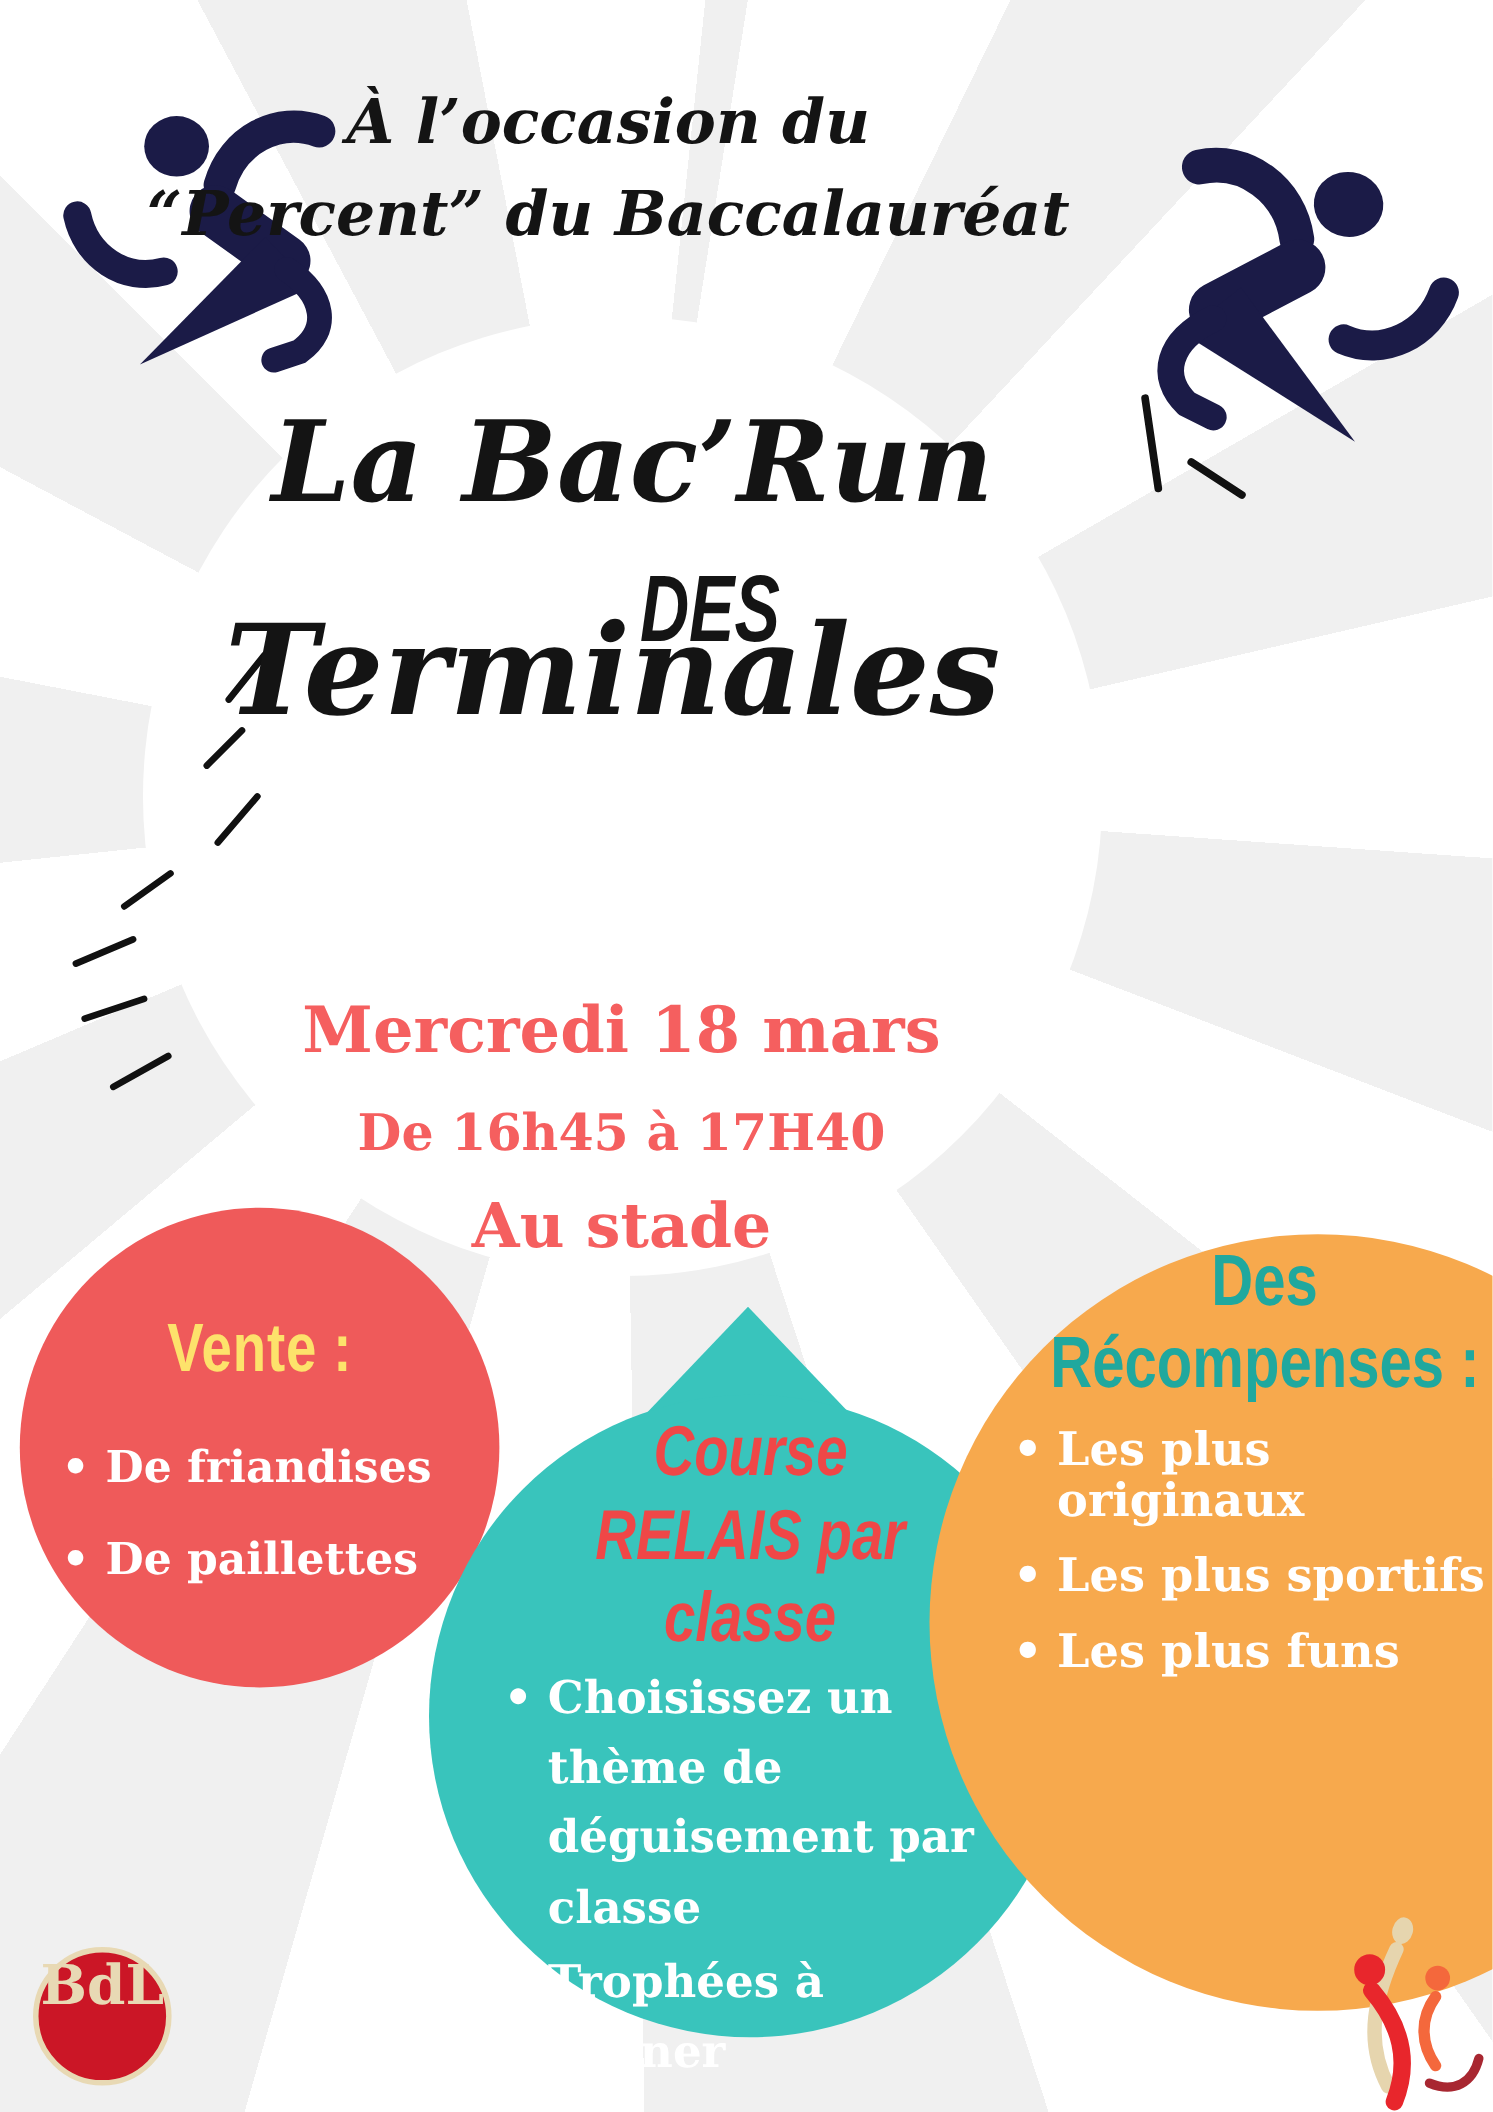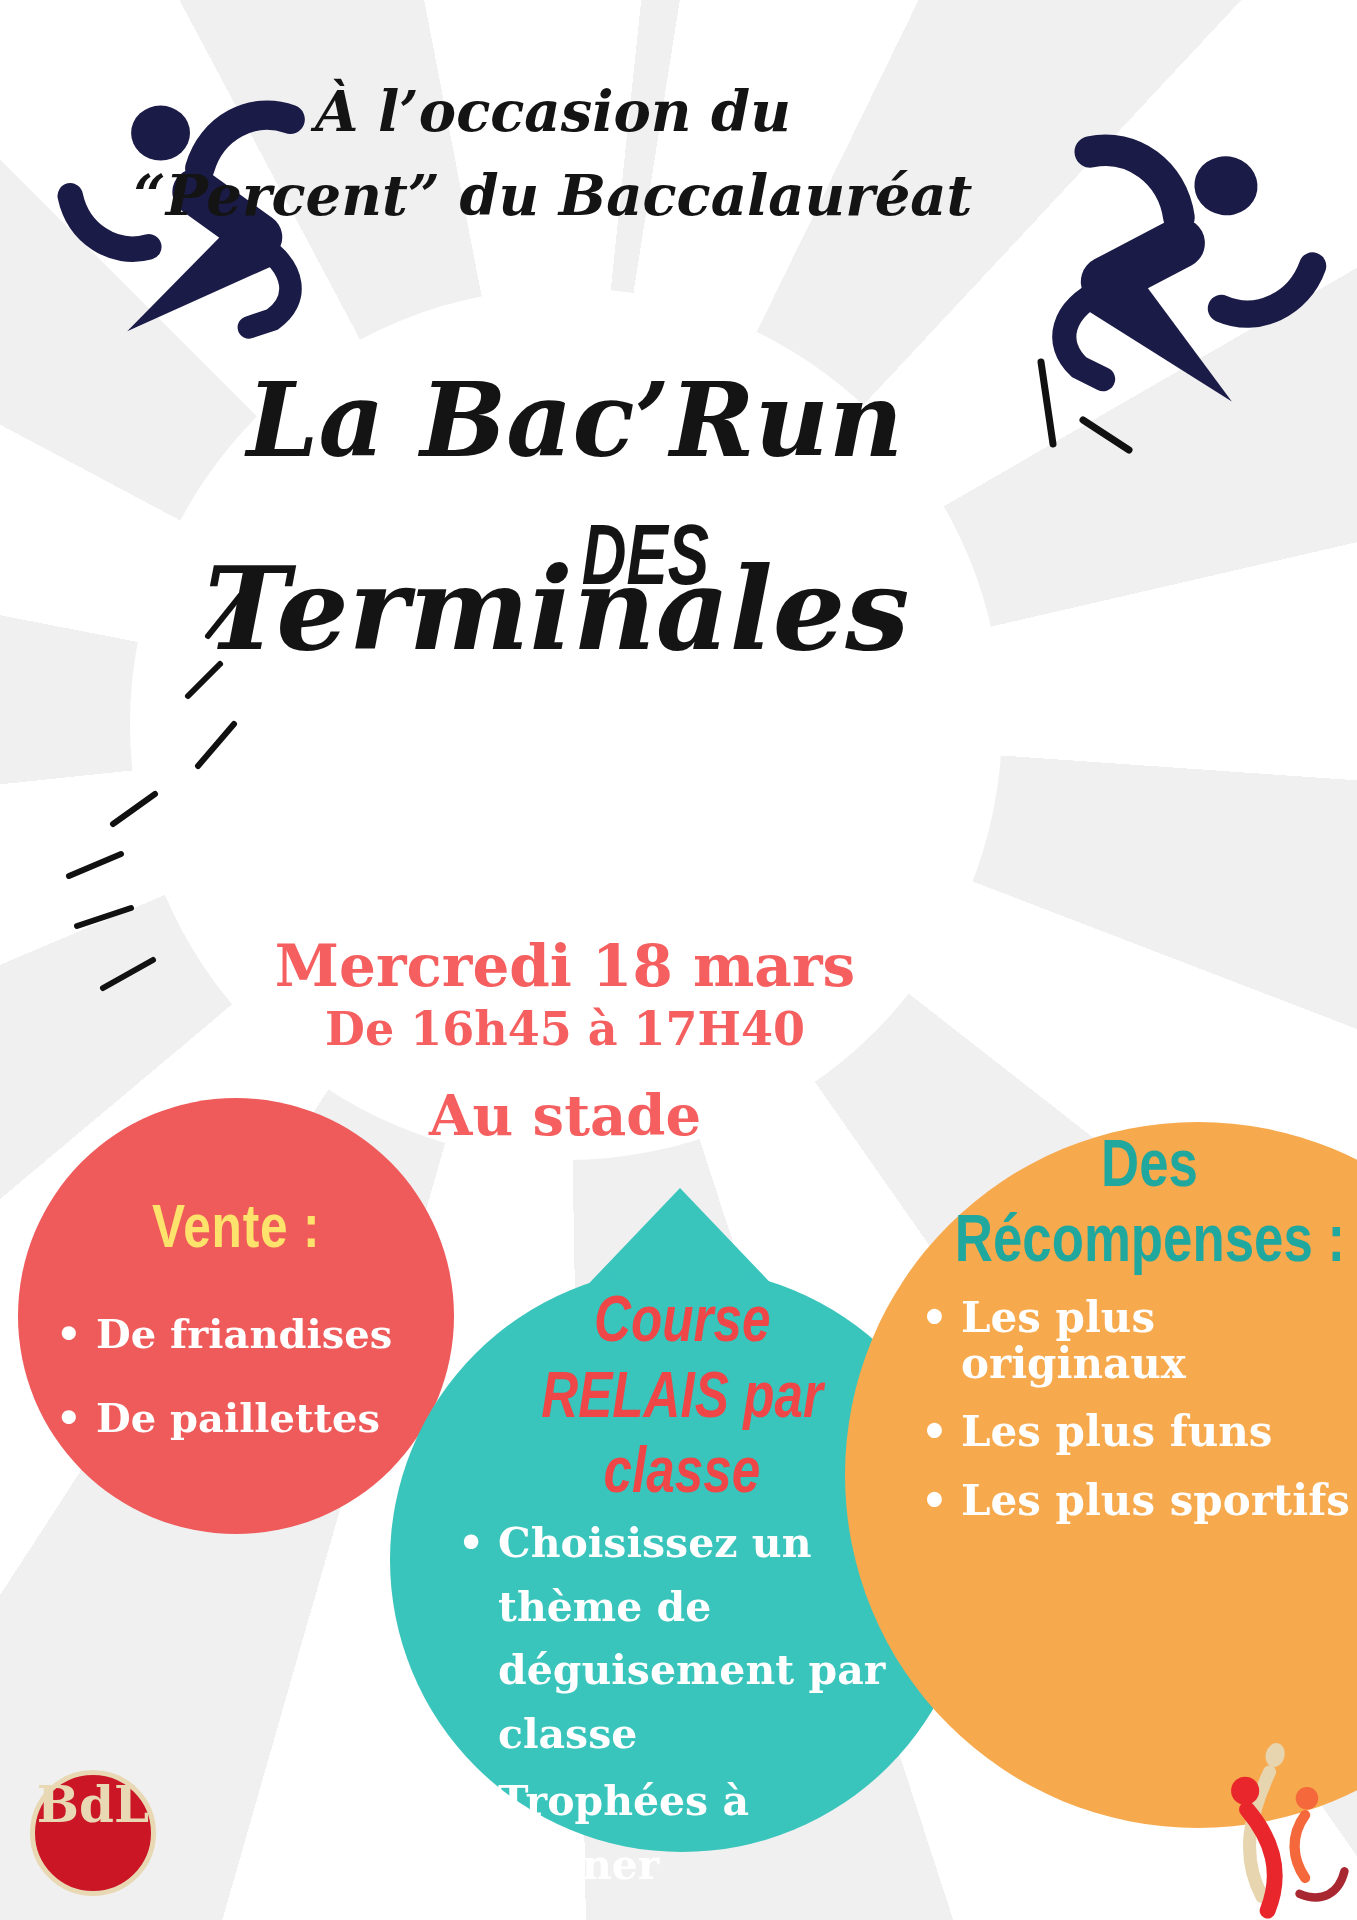--- a/index.html
+++ b/index.html
@@ -31,21 +31,21 @@
   .hdr2{left:73px;top:162px;width:960px;font-size:56px;}
   .t-main{left:95px;top:360px;width:960px;font-size:102px;}
   .t-sub{left:77px;top:542px;width:960px;font-size:114px;}
 
   .cond{display:inline-block;transform:scaleX(0.8);transform-origin:50% 50%;
     font-family:"Liberation Sans", sans-serif;font-weight:bold;}
   .t-des-wrap{left:520px;top:505px;width:250px;text-align:center;}
   .t-des{font-size:86px;font-style:italic;color:#141414;transform:scaleX(0.72);}
 
   .event{width:960px;left:85px;text-align:center;font-weight:bold;color:#f55f5f;}
-  .ev-date{top:932px;font-size:58px;}
+  .ev-date{top:902px;font-size:58px;}
   .ev-time{top:1002px;font-size:46px;}
   .ev-place{top:1082px;font-size:56px;}
 
   .bubble-title{text-align:center;}
   .vente-title-wrap{left:18px;top:1190px;width:436px;}
   .vente-title{font-size:62px;color:#fde26b;letter-spacing:1px;}
   .course-title-wrap{left:482px;top:1282px;width:400px;line-height:1.18;font-style:italic;}
   .course-title{font-size:64px;color:#ef4747;}
   .rec-title-wrap{left:900px;top:1126px;width:500px;line-height:1.13;}
   .rec-title{font-size:66px;color:#20a89e;}
@@ -157,22 +157,22 @@
     <li>Choisissez un thème de déguisement par classe</li>
     <li>Trophées à gagner</li>
   </ul>
 
   <div class="abs bubble-title rec-title-wrap">
     <div><span class="cond rec-title">Des</span></div>
     <div><span class="cond rec-title">Récompenses :</span></div>
   </div>
   <ul class="abs blist rec-list">
     <li>Les plus originaux</li>
+    <li>Les plus sportifs</li>
     <li>Les plus funs</li>
-    <li>Les plus sportifs</li>
   </ul>
 
   <div class="abs bdl-badge">
     <span class="bdl-text">BdL</span>
   </div>
 
   <svg class="abs" style="left:1202px;top:1742px;" width="150" height="178" viewBox="0 0 160 190">
     <g stroke-linecap="round" fill="none">
       <ellipse cx="78" cy="14" rx="10" ry="13" fill="#e6d5ae" stroke="none" transform="rotate(14 78 14)"></ellipse>
       <path d="M72,32 C52,75 40,120 64,165" stroke="#e6d5ae" stroke-width="14"></path>

